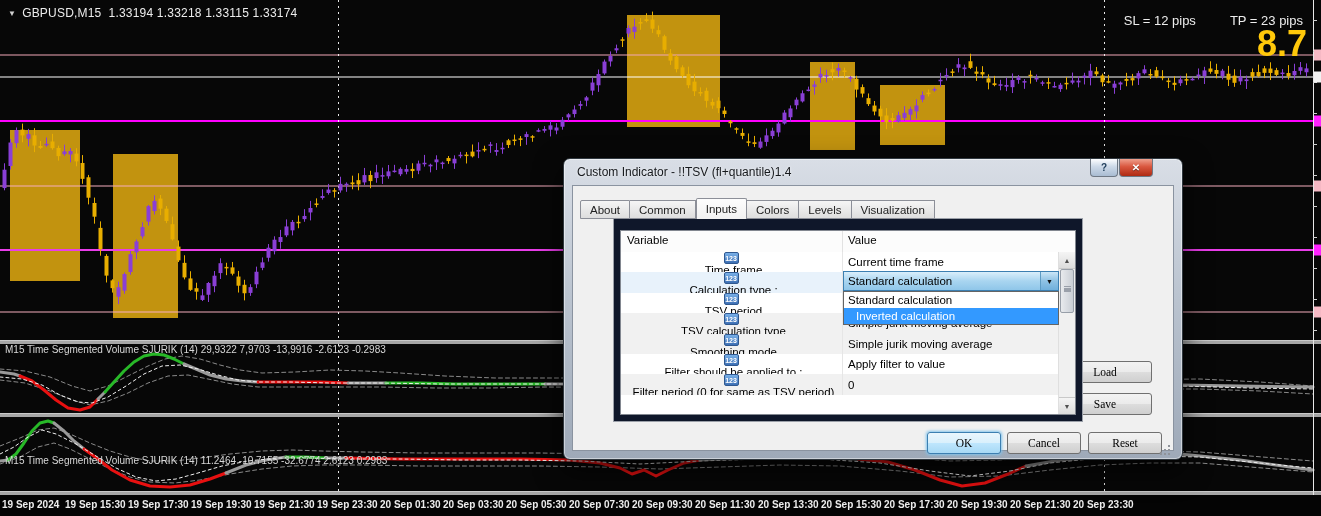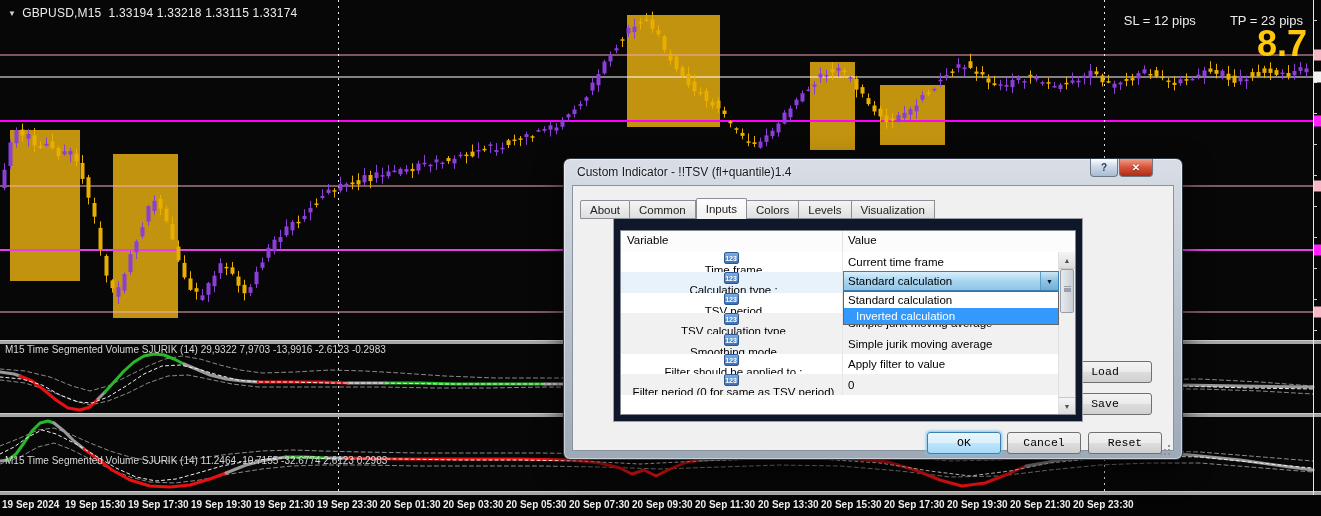--- a/index.html
+++ b/index.html
@@ -78,21 +78,21 @@
   #combo .ca{width:17px;height:100%;border-left:1px solid #5E9CC4;display:flex;align-items:center;
              justify-content:center;font-size:7px;color:#111;
              background:linear-gradient(180deg,#CBE6F7,#8FC2E4 50%,#70B0DC);}
   #dropdown{position:absolute;left:229px;top:72px;width:216px;z-index:7;background:#fff;
             border:1px solid #646464;box-sizing:border-box;}
   .dd-item{height:16px;line-height:16px;padding-left:4px;font-size:11.5px;color:#000;white-space:nowrap;}
   .dd-item.hl{background:#3399FF;color:#fff;padding-left:12px;}
   
   .w7btn{position:absolute;height:22px;box-sizing:border-box;border:1px solid #707070;border-radius:3px;
          background:linear-gradient(180deg,#F2F2F2 0%,#EBEBEB 49%,#DDDDDD 51%,#CFCFCF 100%);
-         font-size:11.5px;color:#000;text-align:center;line-height:20px;font-family:Liberation Mono, monospace;padding:0;}
+         font-size:11.5px;color:#000;text-align:center;line-height:20px;font-family:Liberation Serif, serif;padding:0;}
   #btn-load{left:485px;top:175px;width:94px;}
   #btn-save{left:485px;top:207px;width:94px;}
   #btn-ok{left:354px;top:246px;width:74px;border-color:#3C7FB1;
           background:linear-gradient(180deg,#EAF6FD 0%,#D9F0FC 49%,#BEE6FD 51%,#A7D9F5 100%);
           box-shadow:0 0 3px 1px #7FC3EC;}
   #btn-cancel{left:434px;top:246px;width:74px;}
   #btn-reset{left:515px;top:246px;width:74px;}
   #grip{position:absolute;right:3px;bottom:3px;width:2px;height:2px;background:#8F939A;
         box-shadow:-4px 4px #8F939A,0 4px #8F939A,-8px 8px #8F939A,-4px 8px #8F939A,0 8px #8F939A;}
 </style>

